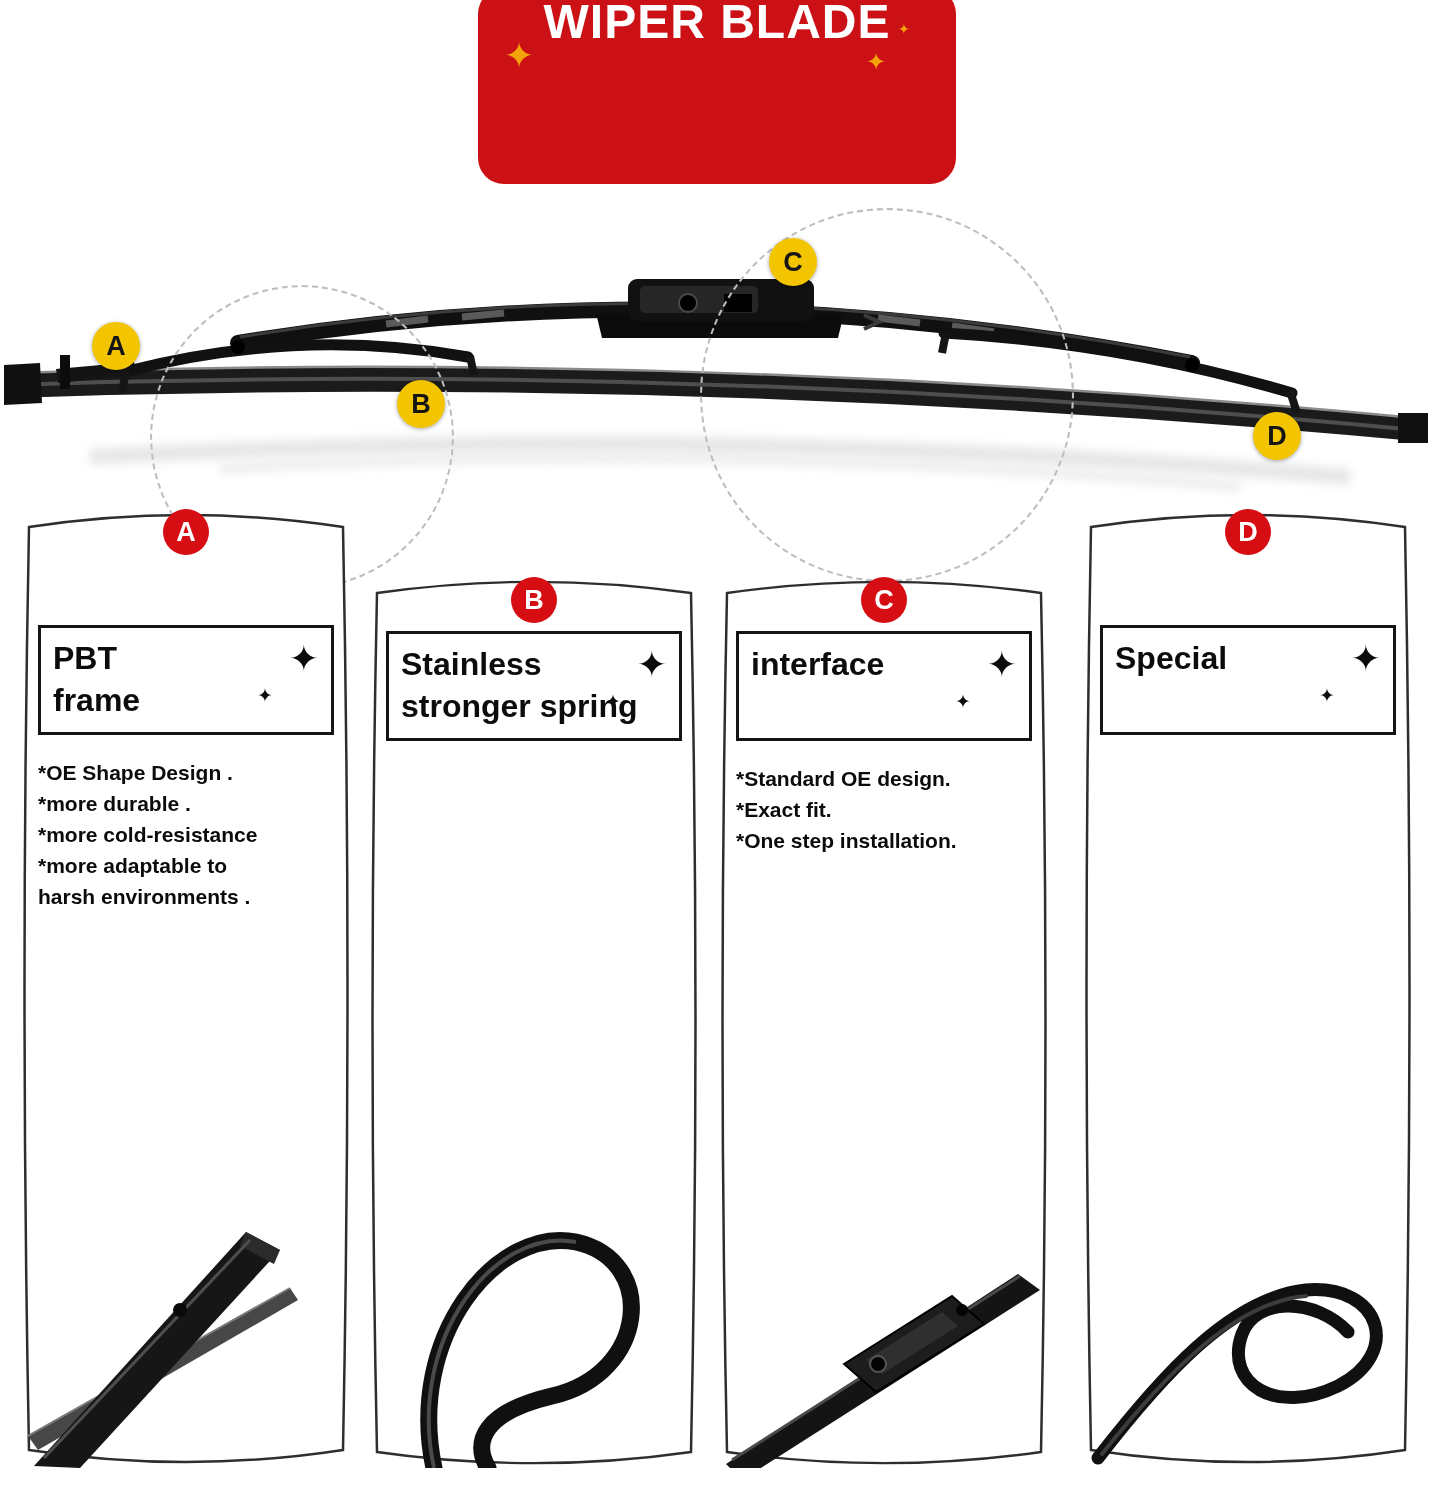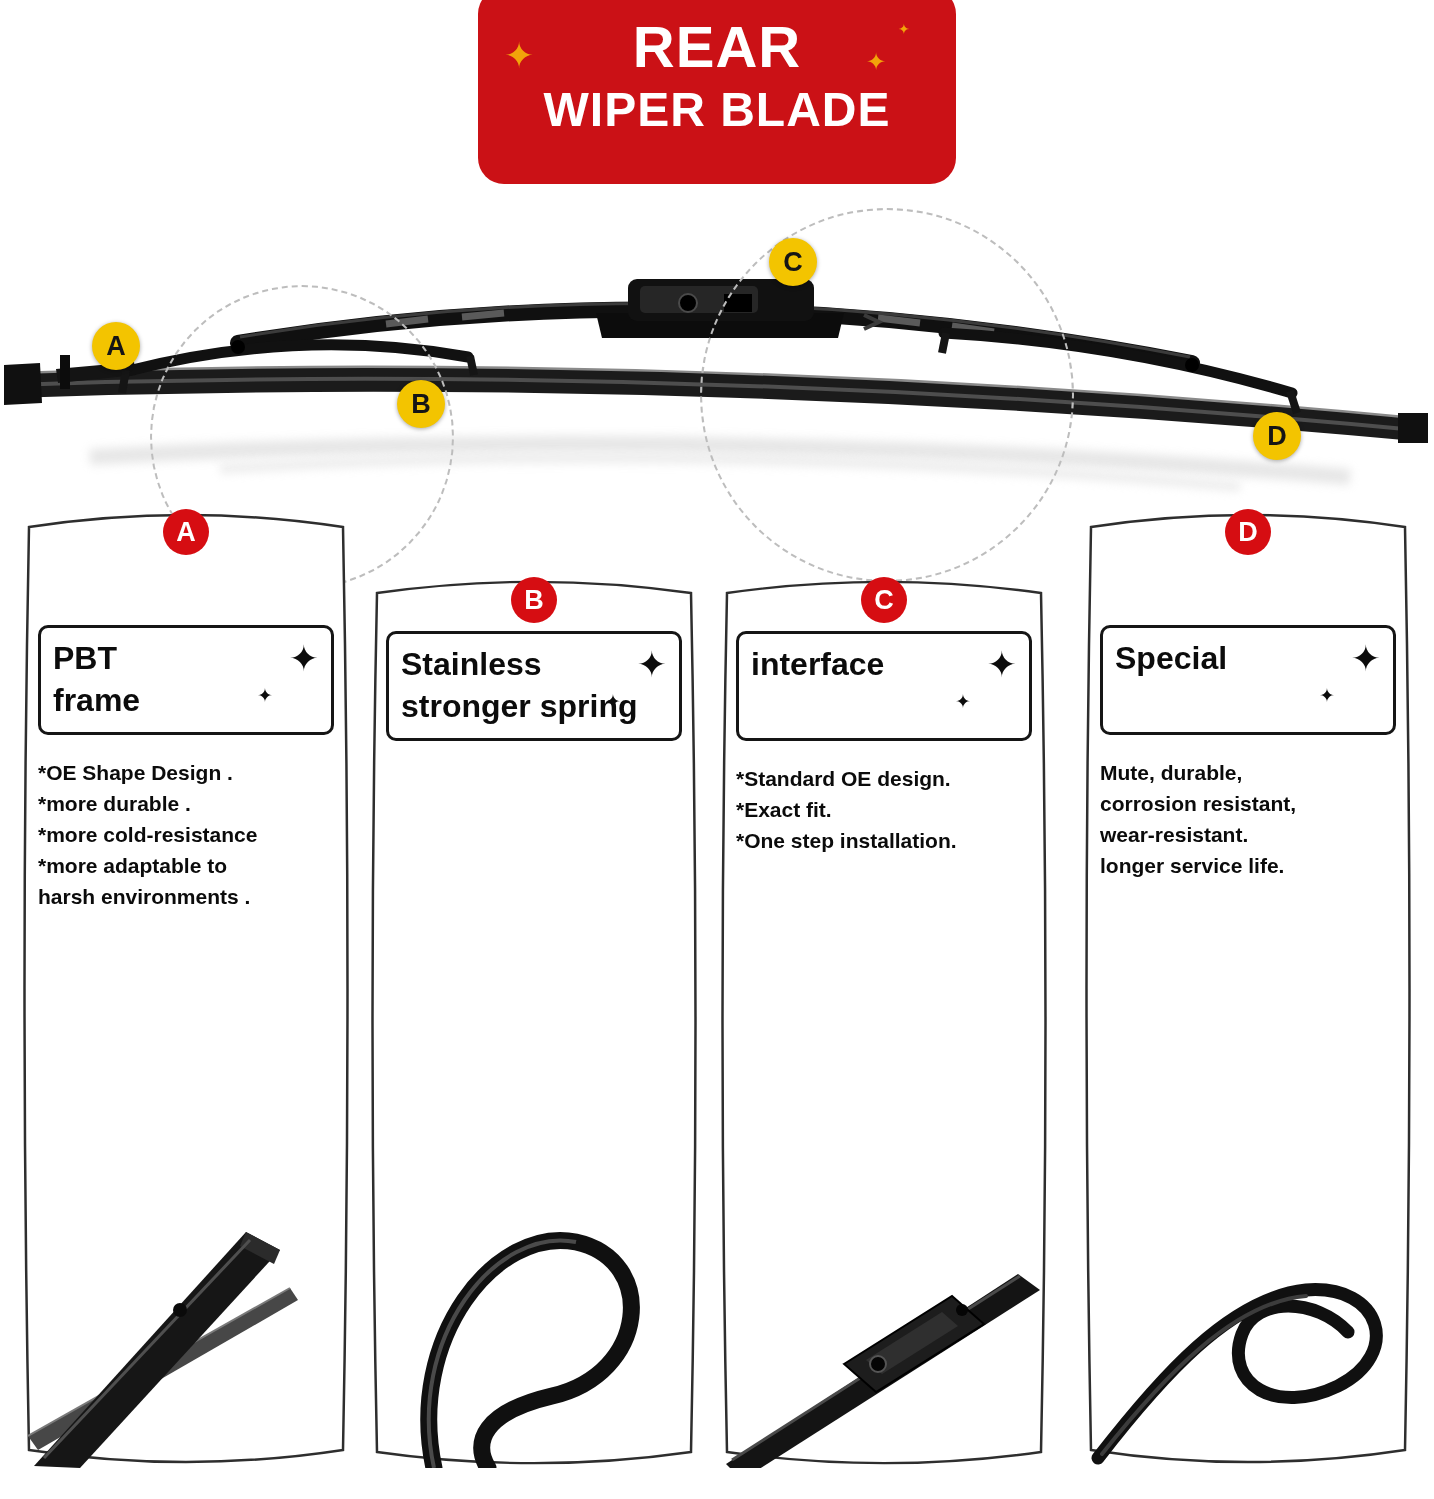--- a/index.html
+++ b/index.html
@@ -38,37 +38,36 @@
   .p-c{left:718px;top:565px;height:915px;}
   .p-d{left:1082px;top:497px;height:983px;}
   .panel-outline{position:absolute;left:0;top:0;width:100%;height:100%;}
   .panel-inner{position:relative;z-index:1;padding:0 18px;}
   .badge{position:absolute;top:12px;left:50%;transform:translateX(-50%);
          width:46px;height:46px;border-radius:50%;background:#d60d12;color:#fff;
          font-weight:bold;font-size:27px;display:flex;align-items:center;
          justify-content:center;z-index:2;}
   .tall .title-box{margin-top:128px;}
   .short .title-box{margin-top:66px;}
-  .title-box{position:relative;border:3px solid #151515;border-radius:10px;
+  .title-box{position:relative;border:3px solid #151515;border-radius:0;
              background:#fff;padding:10px 12px;min-height:84px;}
   .title-line{font-size:32px;font-weight:bold;line-height:1.3;color:#0c0c0c;}
   .sp-big{position:absolute;right:12px;top:10px;font-size:36px;color:#0c0c0c;}
   .sp-small{position:absolute;right:58px;top:56px;font-size:19px;color:#0c0c0c;}
   .panel-body{margin-top:22px;font-size:21px;font-weight:600;line-height:1.48;
               color:#0b0b0b;white-space:pre-line;}
   .panel-photo{position:absolute;left:8px;right:8px;bottom:12px;z-index:1;}
   .panel-photo svg{display:block;width:100%;height:auto;}
 </style>
 </head>
 <body>
 
 <div class="page">
 
   <div class="banner">
-    <div class="banner-line banner-line1">REAR</div>
     <div class="banner-line banner-line2">WIPER BLADE</div>
     <span class="sparkle sp-h1">✦</span>
     <span class="sparkle sp-h2">✦</span>
     <span class="sparkle sp-h3">✦</span>
   </div>
 
   <svg class="wiper-svg" viewBox="0 0 1434 300" aria-hidden="true">
 
     <path d="M90,242 Q700,208 1350,262" stroke="#c9c9c9" stroke-width="16" fill="none" opacity="0.45" style="filter:blur(5px)"></path>
     <path d="M220,254 Q700,226 1240,272" stroke="#dddddd" stroke-width="10" fill="none" opacity="0.5" style="filter:blur(4px)"></path>
@@ -214,24 +213,20 @@
     </svg>
     <div class="badge">
         <span>D</span>
       </div>
     <div class="panel-inner">
       <div class="title-box">
         <div class="title-line">Special</div>
         <span class="sp-big">✦</span>
         <span class="sp-small">✦</span>
       </div>
-      <div class="panel-body">Mute, durable,
-corrosion resistant,
-wear-resistant.
-longer service life.</div>
     </div>
     <div class="panel-photo">
       <svg viewBox="0 0 316 320" aria-hidden="true">
         <path d="M8,310 C70,230 140,150 216,142 C292,136 312,206 248,238 C186,268 134,236 152,186 C166,148 226,150 258,184" fill="none" stroke="#101010" stroke-width="13" stroke-linecap="round"></path>
         <path d="M12,306 C74,228 144,154 216,148" fill="none" stroke="#3c3c3c" stroke-width="4" stroke-linecap="round"></path>
       </svg>
     </div>
   </section>
 
 </div>

